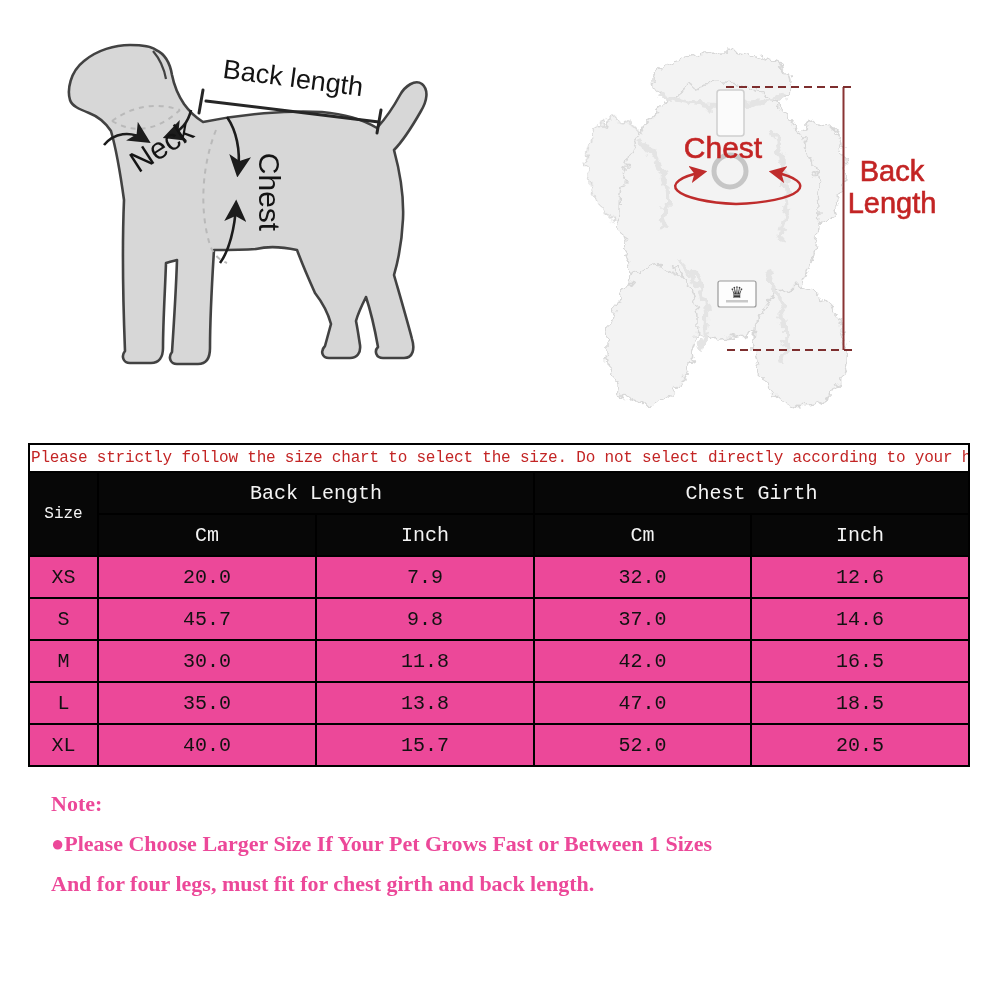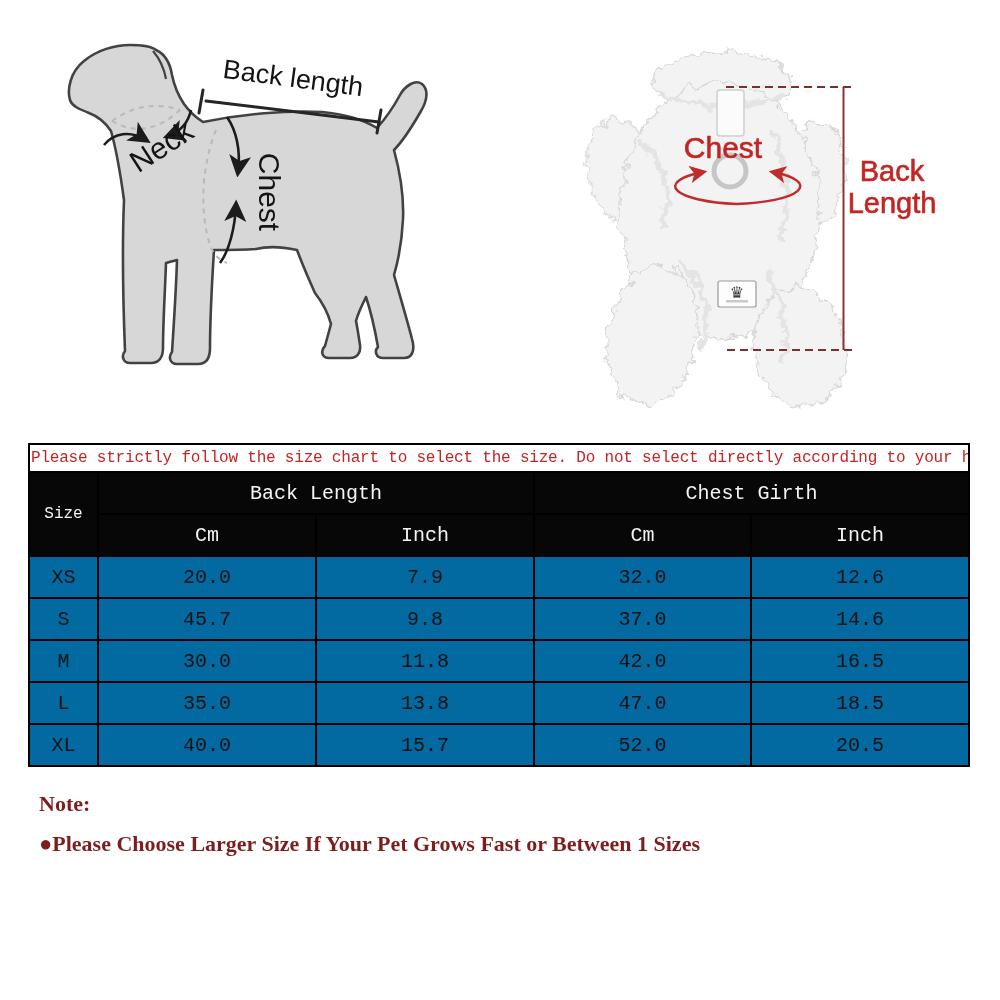--- a/index.html
+++ b/index.html
@@ -10,25 +10,25 @@
   
   table.size-table{position:absolute;left:28px;top:443px;width:940px;
     border-collapse:collapse;table-layout:fixed;}
   table.size-table td{border:2px solid #000;text-align:center;vertical-align:middle;
     font-family:"Liberation Mono",monospace;overflow:hidden;white-space:nowrap;}
   td.notice-cell{height:24px;background:#fff;color:#c32525;
     font-family:"Liberation Sans",sans-serif;font-size:16px;letter-spacing:-0.2px;}
   td.hdr{background:#070707;color:#f4f4f4;font-size:20px;font-weight:normal;}
   td.hdr-group{height:38px;}
   td.hdr-unit{height:38px;}
-  td.body-cell{height:38px;font-size:20px;color:#121212;background:#0369a1;}
+  td.body-cell{height:38px;font-size:20px;color:#121212;background:#ec4899;}
 
   
-  .notes{position:absolute;left:39px;top:784px;width:930px;
-    font-family:"Liberation Serif",serif;font-weight:bold;color:#7f1d1d;}
+  .notes{position:absolute;left:51px;top:784px;width:930px;
+    font-family:"Liberation Serif",serif;font-weight:bold;color:#ec4899;}
   .notes div{height:40px;line-height:40px;font-size:22px;}
 
   svg text{font-family:"Liberation Sans",sans-serif;}
 </style>
 </head>
 <body>
 
 <div class="canvas">
 
   <svg class="abs" style="left:0;top:0" width="500" height="430" viewBox="0 0 500 430">
@@ -182,15 +182,16 @@
         <td class="body-cell">15.7</td>
         <td class="body-cell">52.0</td>
         <td class="body-cell">20.5</td>
       </tr>
     </tbody>
   </table>
 
   <div class="notes">
     <div>Note:</div>
     <div>●Please Choose Larger Size If Your Pet Grows Fast or Between 1 Sizes</div>
+    <div>And for four legs, must fit for chest girth and back length.</div>
   </div>
 
 </div>
 
 </body></html>

